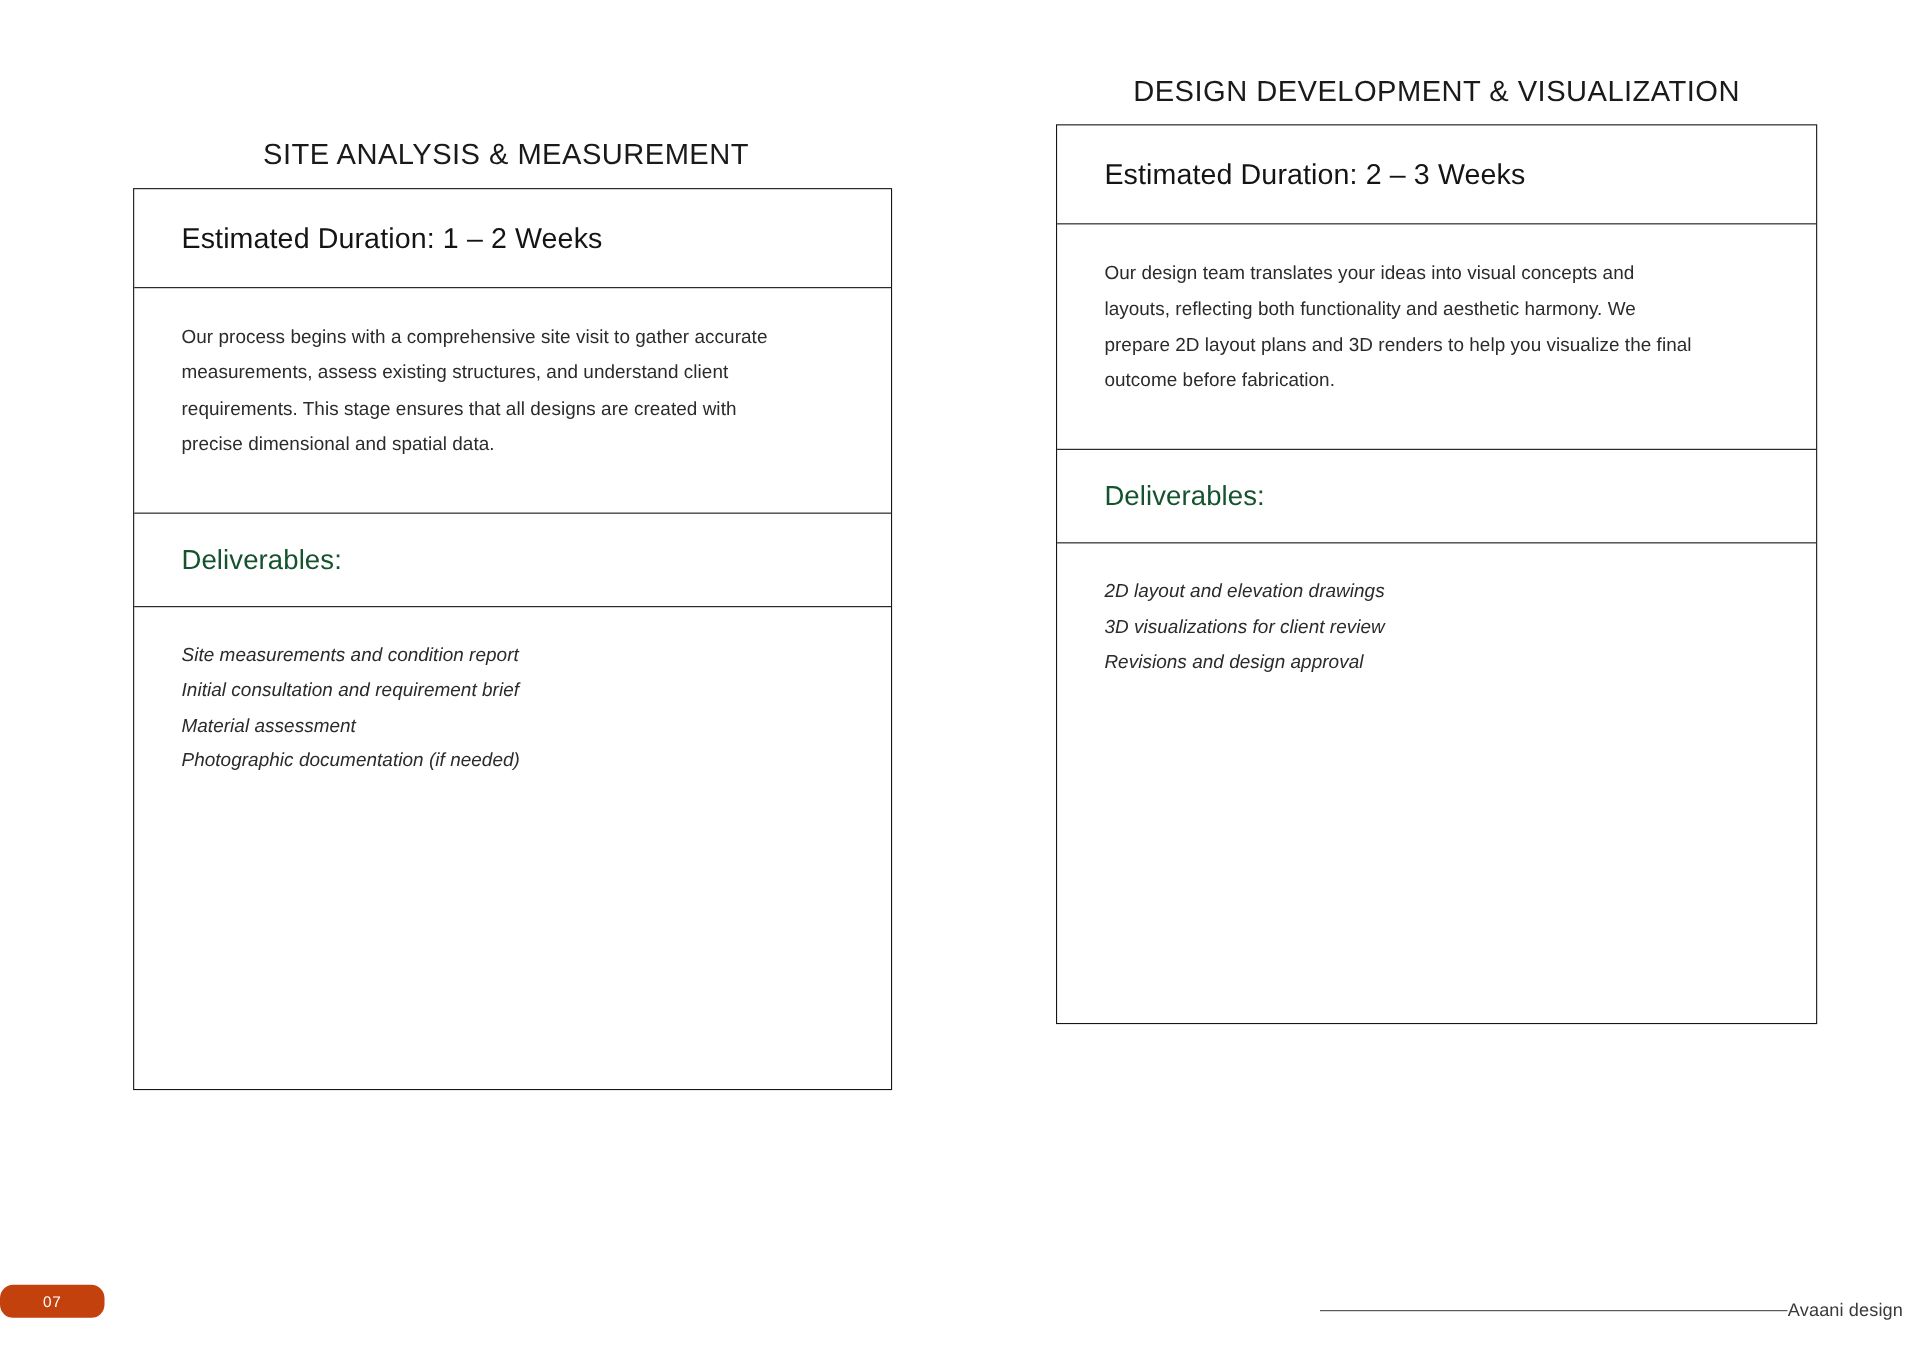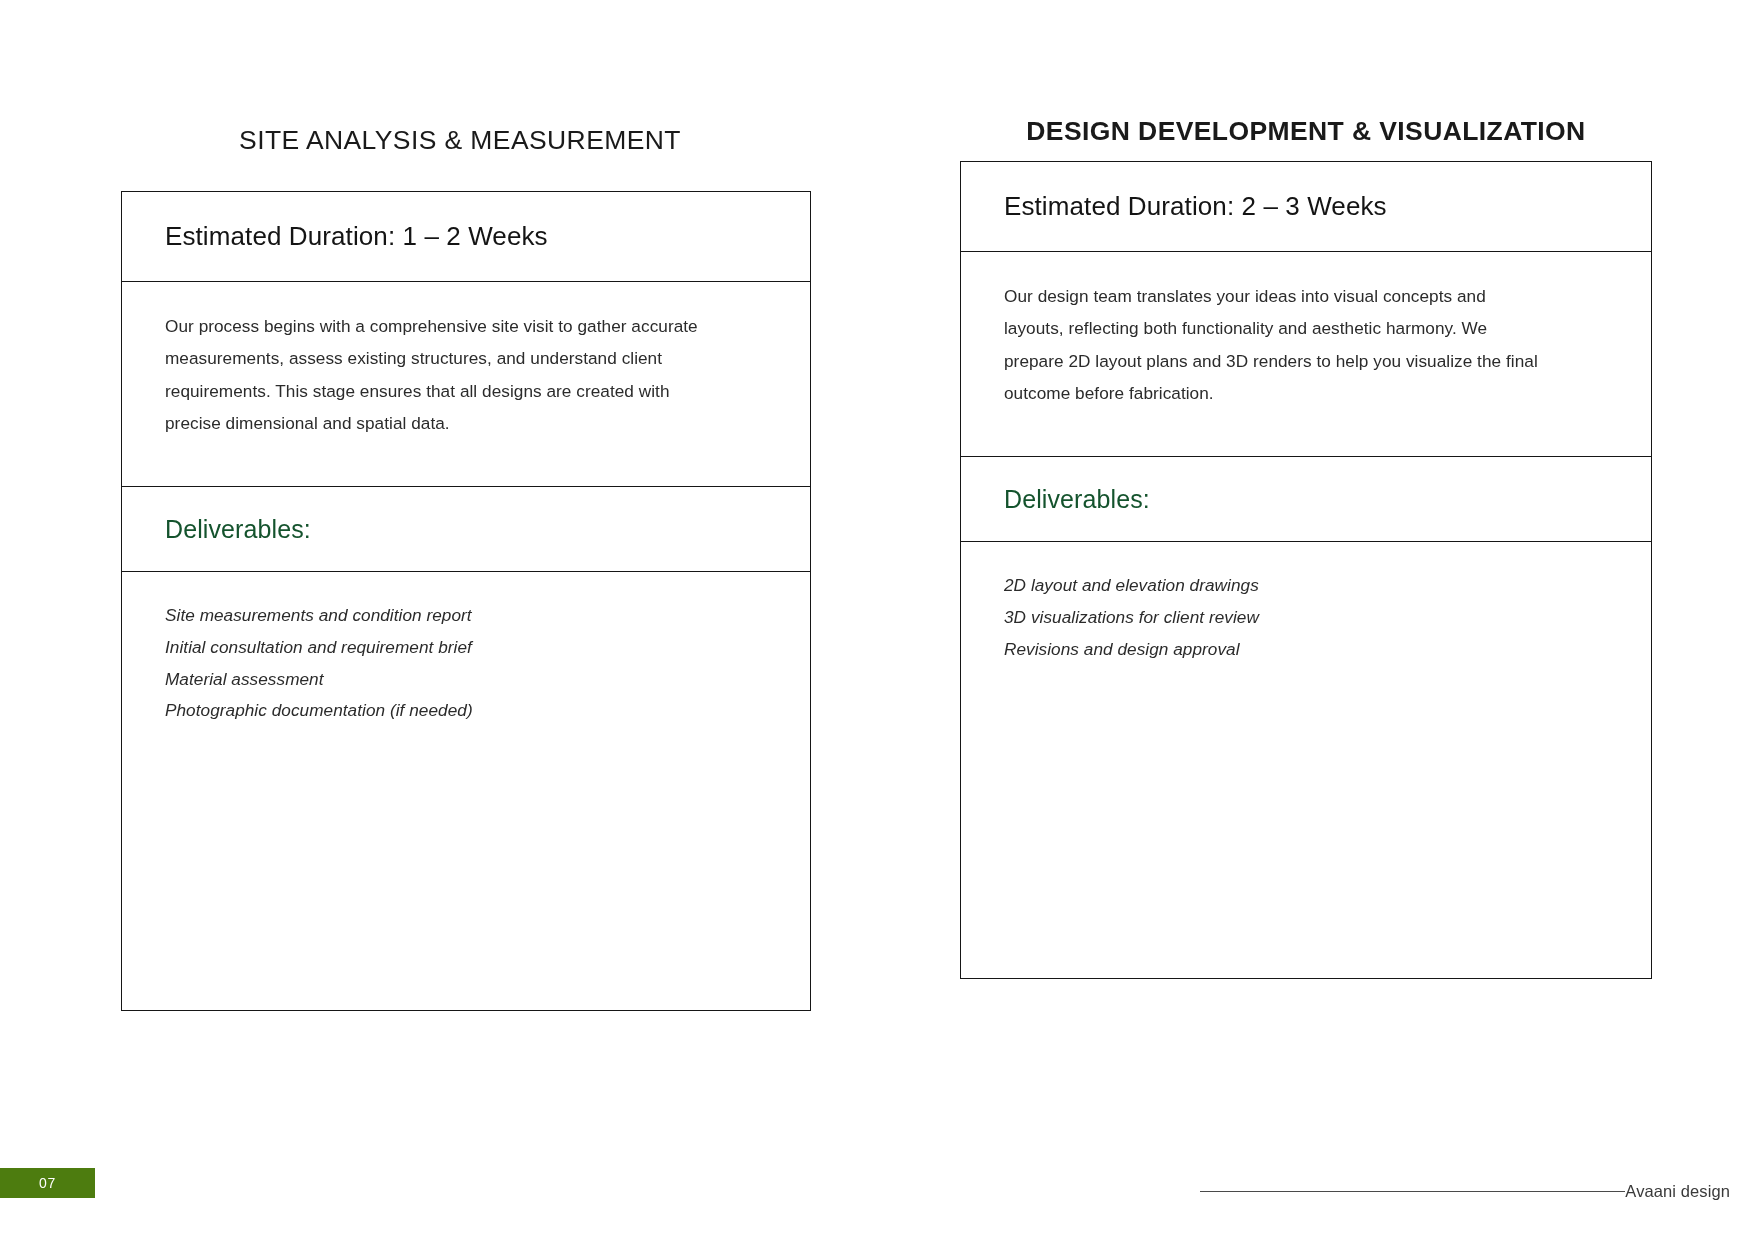--- a/index.html
+++ b/index.html
@@ -40,28 +40,28 @@
   .stage-title {
     font-size: 26.5px;
     font-weight: 400;
     letter-spacing: 0.4px;
     text-align: center;
     color: #1a1a1a;
     white-space: nowrap;
   }
 
   .column-left  .stage-title { margin-top: 125px; margin-left: -12px; }
-  .column-right .stage-title { margin-top: 116px; margin-left: 0px; font-weight: bold; }
+  .column-right .stage-title { margin-top: 68px; margin-left: 0px; }
 
   
   .card {
     border: 1.6px solid #161616;
     background: #ffffff;
     width: 690px;
-    margin-top: 35px;
+    margin-top: 15px;
   }
   .column-right .card { width: 692px; margin-top: 14px; }
 
   .card-section {
     border-bottom: 1.6px solid #161616;
   }
   .card-section:last-child { border-bottom: none; font-style: italic; }
 
   .duration-row {
     height: 90px;
@@ -119,24 +119,25 @@
     white-space: nowrap;
   }
 
   
   .page-number-badge {
     position: absolute;
     left: 0;
     top: 1168px;
     width: 95px;
     height: 30px;
-    background: #4d7c0f;
+    background: #c2410c;
     display: flex;
     align-items: center;
     justify-content: center;
+    border-radius: 12px;
   }
 
   .page-number-text {
     color: #ffffff;
     font-size: 14px;
     letter-spacing: 0.6px;
   }
 
   .signature {
     position: absolute;

